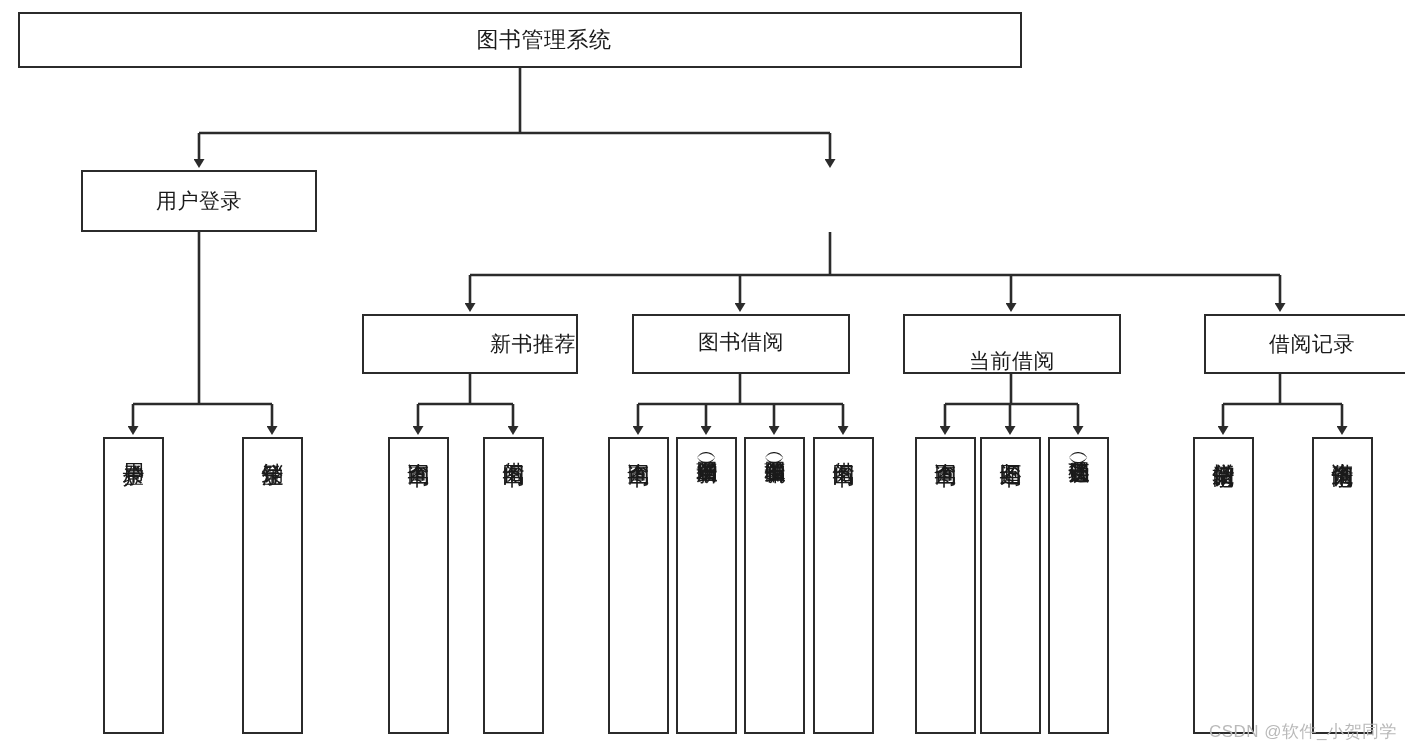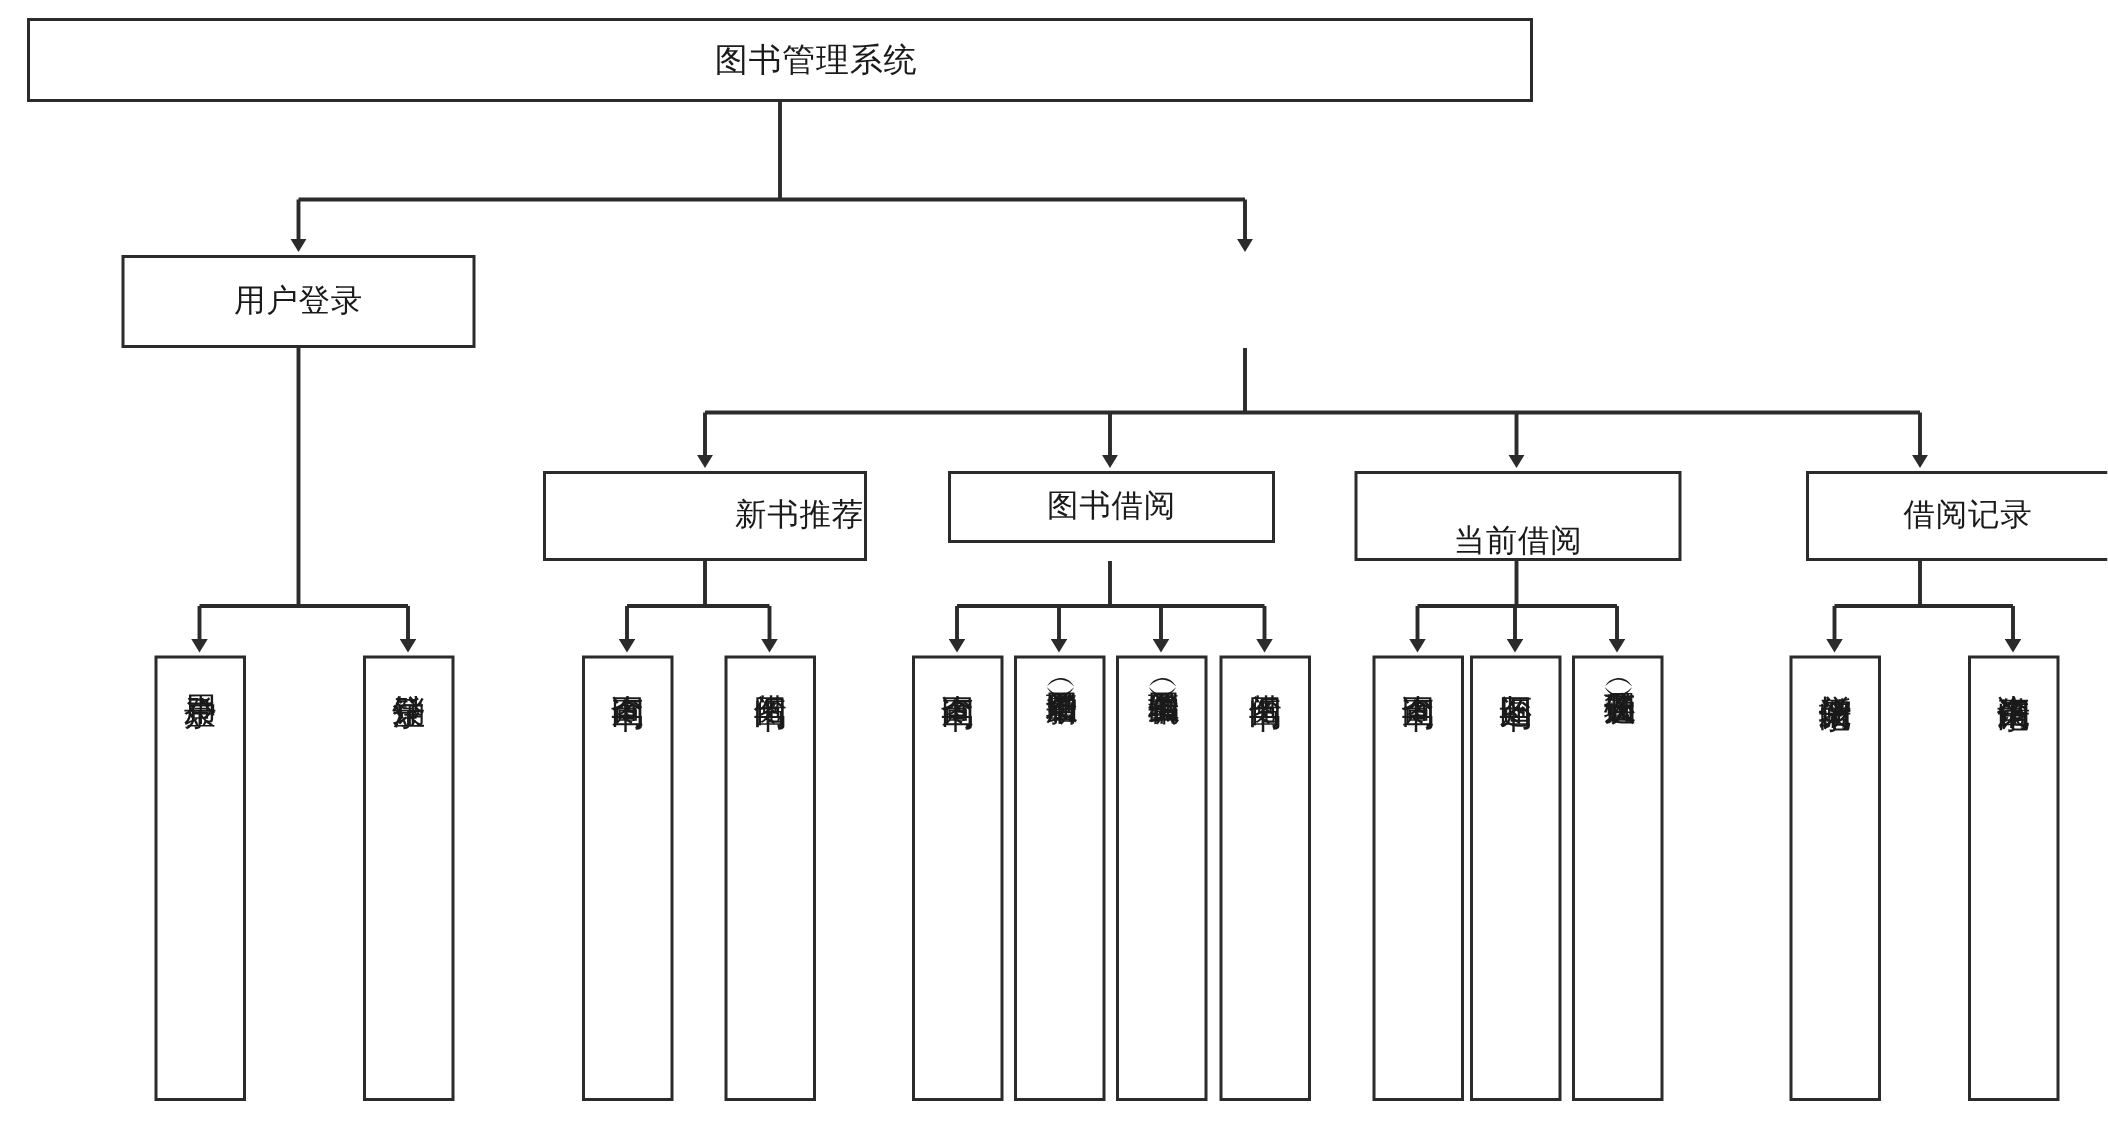--- a/index.html
+++ b/index.html
@@ -134,21 +134,21 @@
     <span class="label">图书管理系统</span>
   </div>
 
   <div class="node horizontal" style="left:81px; top:170px; width:236px; height:62px;">
     <span class="label">用户登录</span>
   </div>
 
   <div class="node horizontal" style="left:362px; top:314px; width:216px; height:60px;justify-content:flex-end;">
     <span class="label">新书推荐</span>
   </div>
-  <div class="node horizontal" style="left:632px; top:314px; width:218px; height:48px;">
+  <div class="node horizontal" style="left:632px; top:314px; width:218px; height:60px;font-family:Liberation Mono, monospace;">
     <span class="label">图书借阅</span>
   </div>
   <div class="node horizontal" style="left:903px; top:314px; width:218px; height:60px;align-items:flex-end;">
     <span class="label">当前借阅</span>
   </div>
   <div class="node horizontal" style="left:1204px; top:314px; width:216px; height:60px;">
     <span class="label">借阅记录</span>
   </div>
 
   <div class="node vertical" style="left:103px; top:437px; width:61px; height:297px;">
@@ -188,14 +188,15 @@
     <span class="label">确认归还（管理员）</span>
   </div>
 
   <div class="node vertical" style="left:1193px; top:437px; width:61px; height:297px;">
     <span class="label">新增借阅记录</span>
   </div>
   <div class="node vertical" style="left:1312px; top:437px; width:61px; height:297px;">
     <span class="label">查询借阅记录</span>
   </div>
 
+  <div class="watermark">CSDN @软件_小贺同学</div>
 
 </div>
 
 </body></html>

